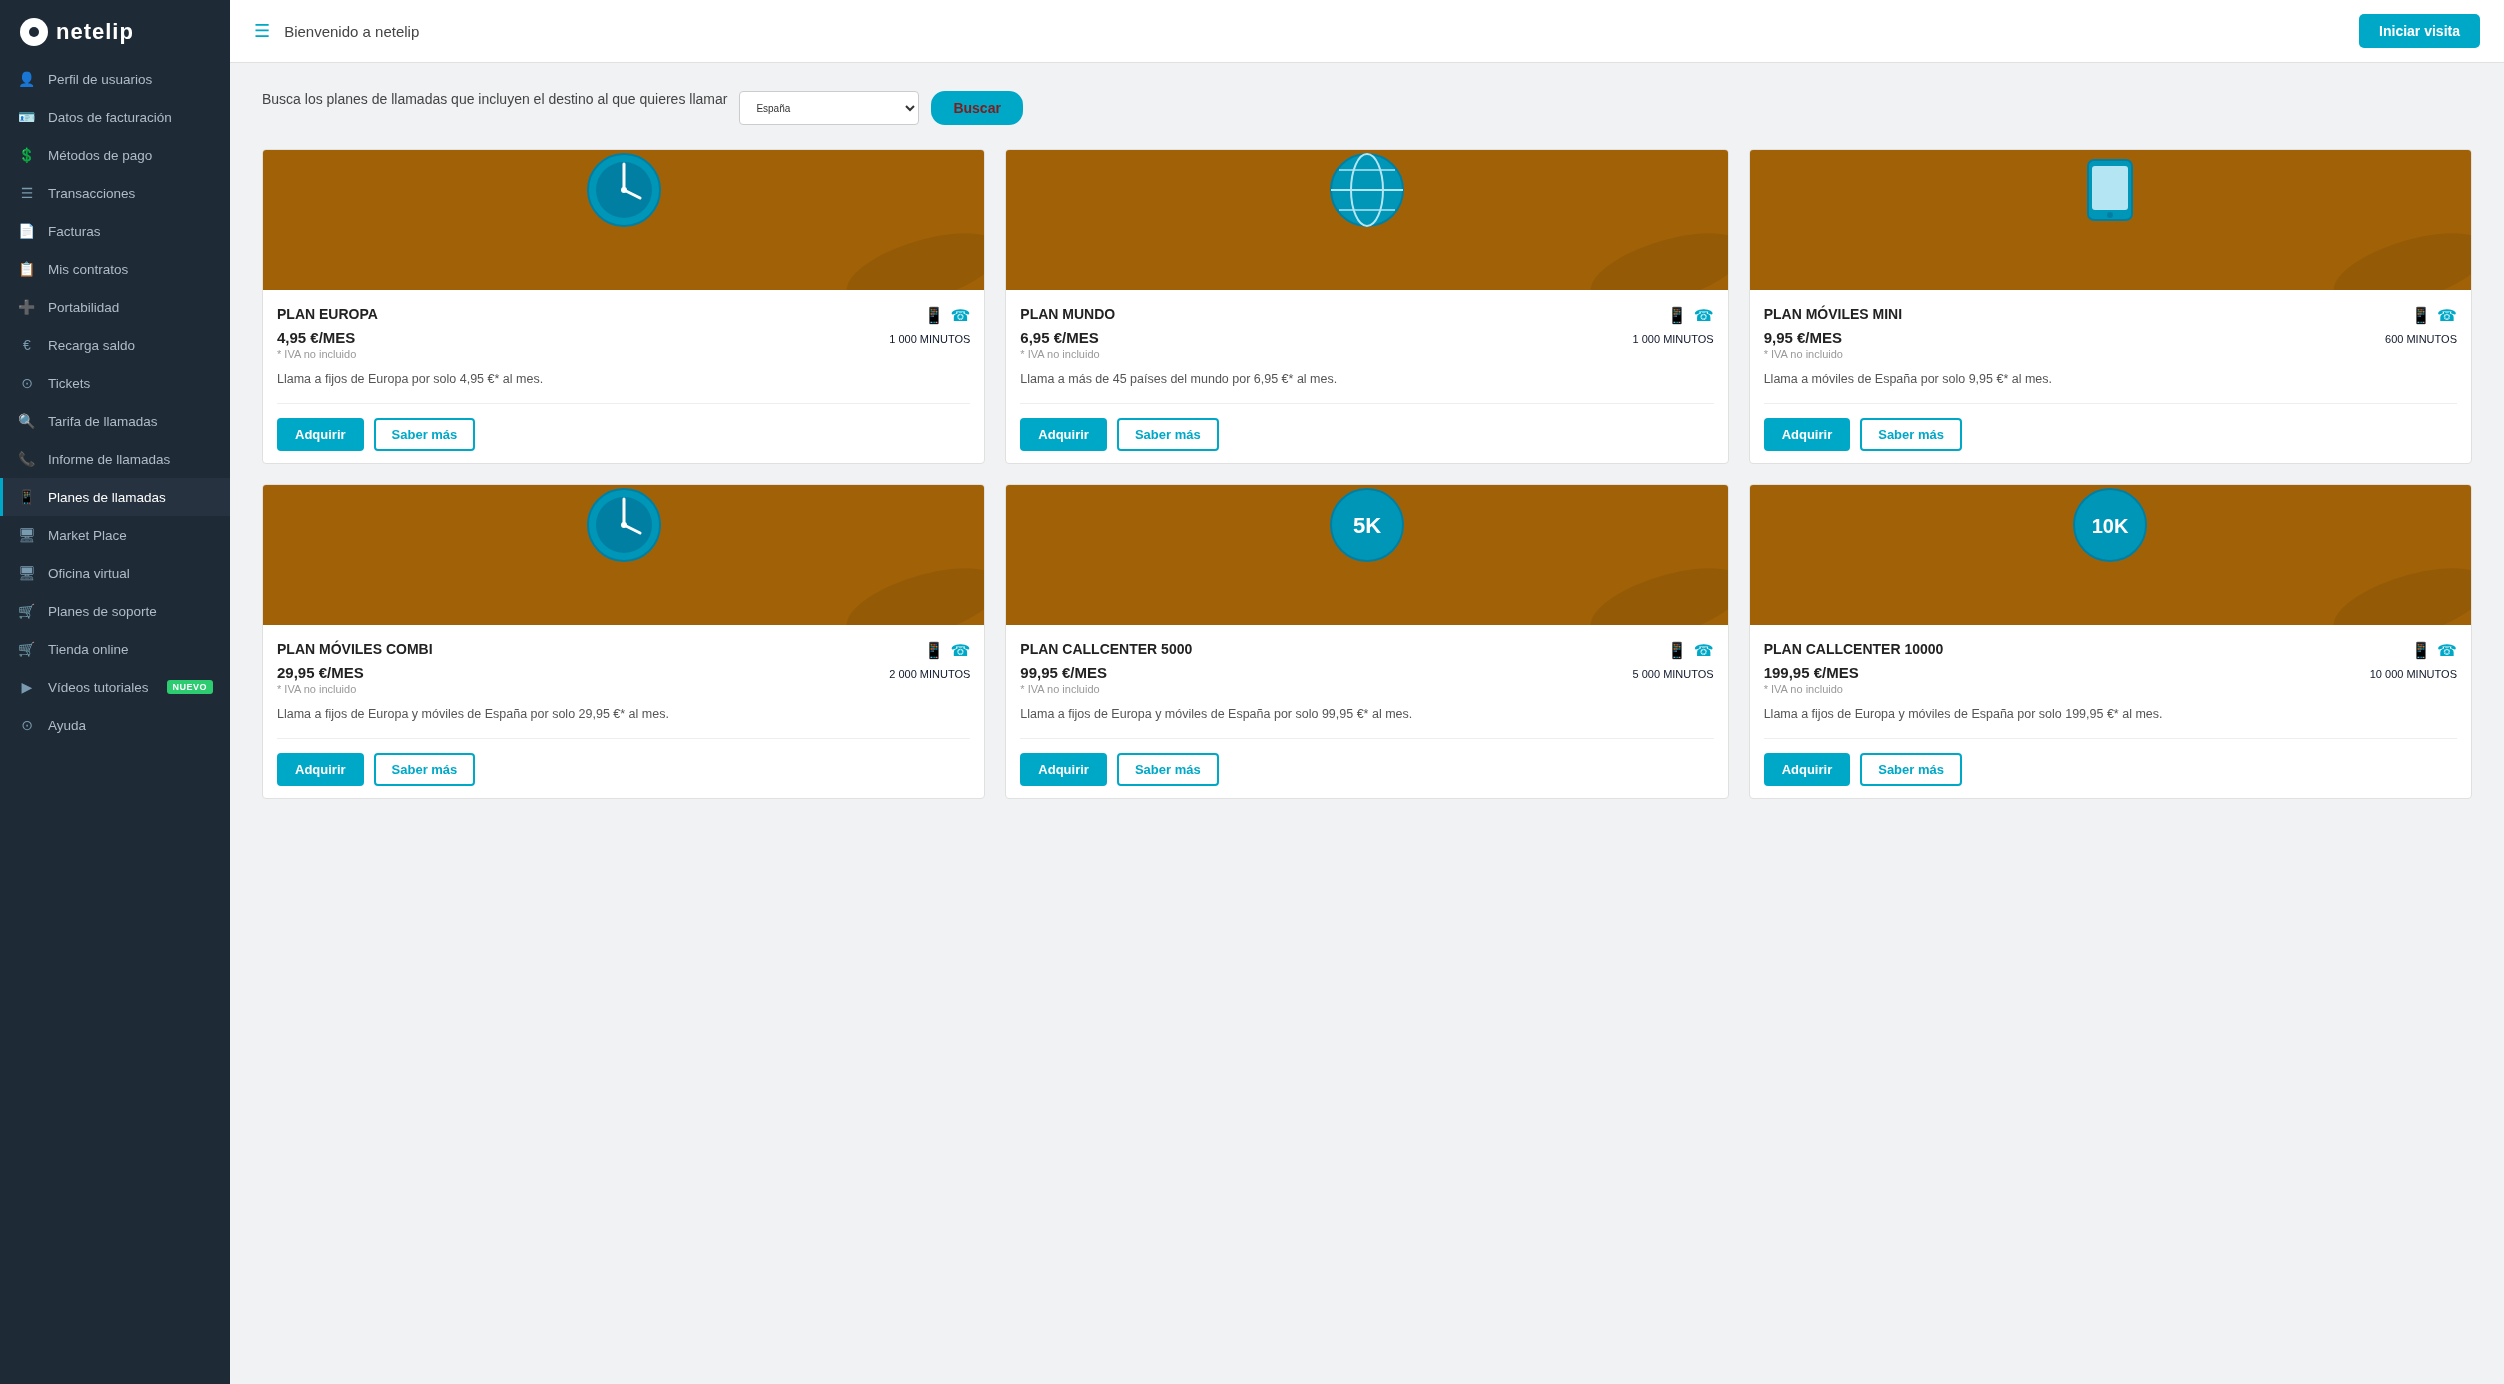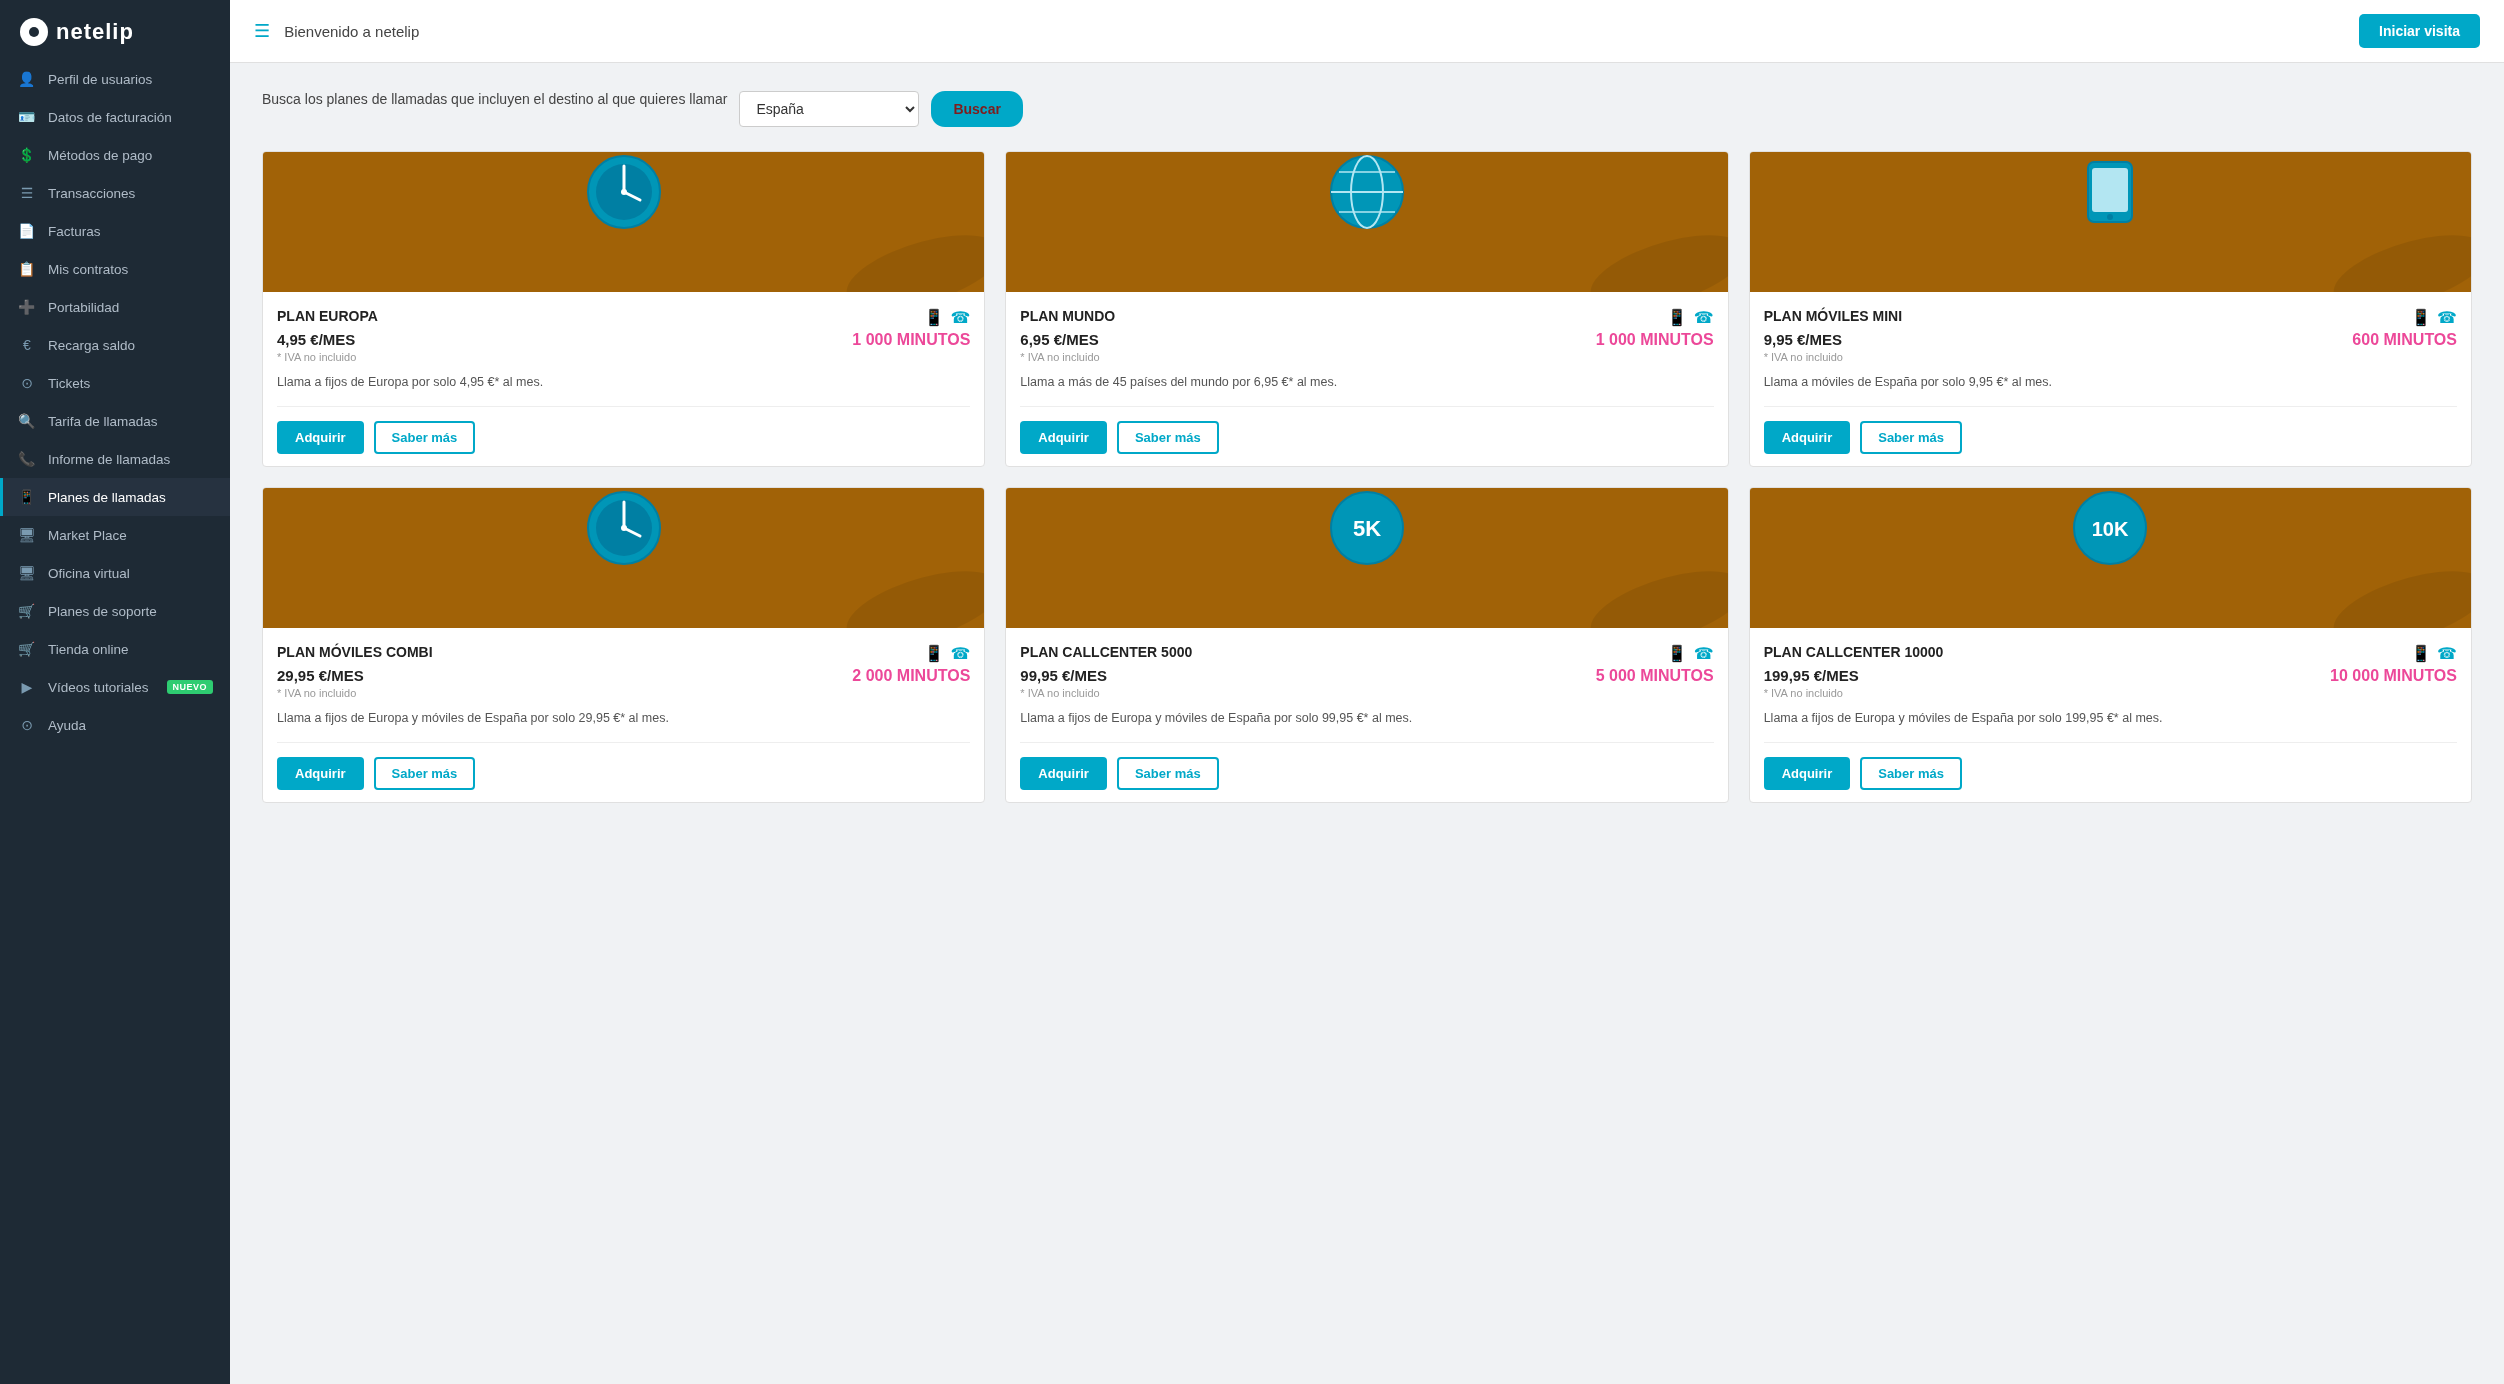--- a/index.html
+++ b/index.html
@@ -117,21 +117,21 @@
       flex-wrap: wrap;
     }
     .search-bar label {
       font-size: 14px;
       color: #444;
     }
     .search-bar select {
       padding: 8px 32px 8px 12px;
       border: 1px solid #ccc;
       border-radius: 4px;
-      font-size: 14px;
+      font-size: 10px;
       color: #333;
       background: #fff;
       cursor: pointer;
       min-width: 180px;
       appearance: auto;
     }
     .btn-buscar {
       background: #00a8c8;
       color: #7f1d1d;
       border: none;
@@ -210,23 +210,23 @@
       align-items: baseline;
       margin-bottom: 2px;
     }
     .plan-price {
       font-size: 15px;
       font-weight: 700;
       color: #222;
       text-align: right;
     }
     .plan-minutes {
-      font-size: 16px;
-      color: #ec4899;
-      font-weight: 700;
+      font-size: 11px;
+      color: #0f172a;
+      font-weight: 400;
     }
     .plan-iva {
       font-size: 11px;
       color: #999;
       margin-bottom: 10px;
     }
     .plan-desc {
       font-size: 12.5px;
       color: #555;
       line-height: 1.5;

